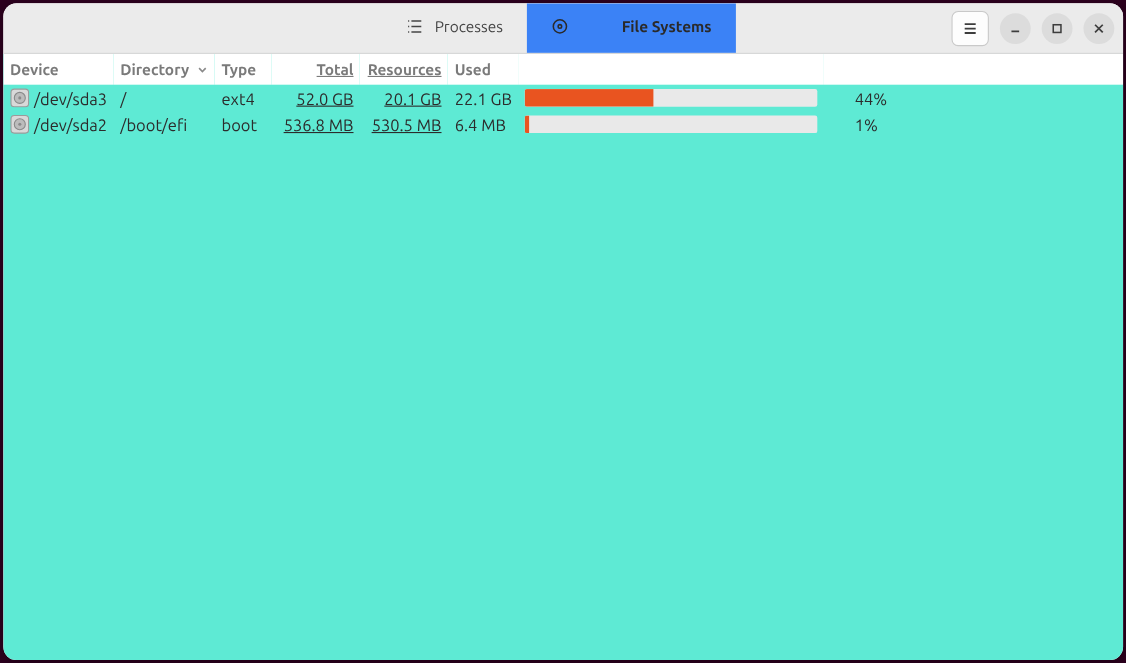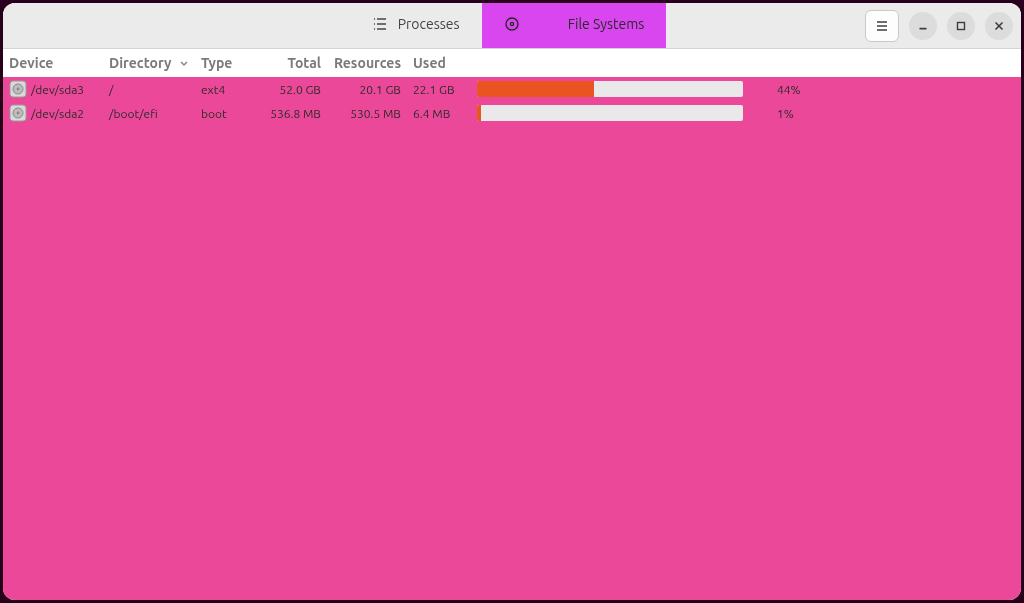--- a/index.html
+++ b/index.html
@@ -56,23 +56,23 @@
   .tab {
     display: flex;
     align-items: center;
     gap: 10px;
     padding: 0 22px;
     color: #454545;
     cursor: pointer;
     border-bottom: 3px solid transparent;
   }
   .tab.active {
-    background: #d946ef;
+    background: #3b82f6;
     color: #2a2a2a;
-    font-weight: 400;
+    font-weight: 700;
     gap: 48px;
   }
   .tab-icon {
     width: 16px;
     height: 16px;
     display: inline-flex;
     align-items: center;
     justify-content: center;
   }
 
@@ -92,37 +92,37 @@
     background: #fdfdfd;
     border: 1px solid #c9c9c9;
     width: 34px;
     height: 32px;
   }
 
   
   .content {
     flex: 1;
     overflow: auto;
-    background: #ec4899;
+    background: #5eead4;
   }
 
   .fstable { width: 100%; border-collapse: collapse; }
   .fstable th {
     text-align: left;
     font-weight: 600;
     color: #7a7a7a;
     font-size: 14px;
     padding: 6px 6px 6px 6px;
     background: #fff;
     height: 24px;
   }
-  .fstable th.right, .fstable td.right { text-align: right; }
+  .fstable th.right, .fstable td.right { text-align: right; text-decoration: underline; }
   .fstable td {
     padding: 3px 6px;
-    font-size: 12px;
+    font-size: 15px;
     color: #2c2c2c;
     height: 24px;
     vertical-align: middle;
     margin-top: 48px;
   }
 
   .col-device { width: 100px; padding-left: 6px; }
   .col-dir    { width: 92px; }
   .col-type   { width: 52px; }
   .col-total  { width: 80px; }

